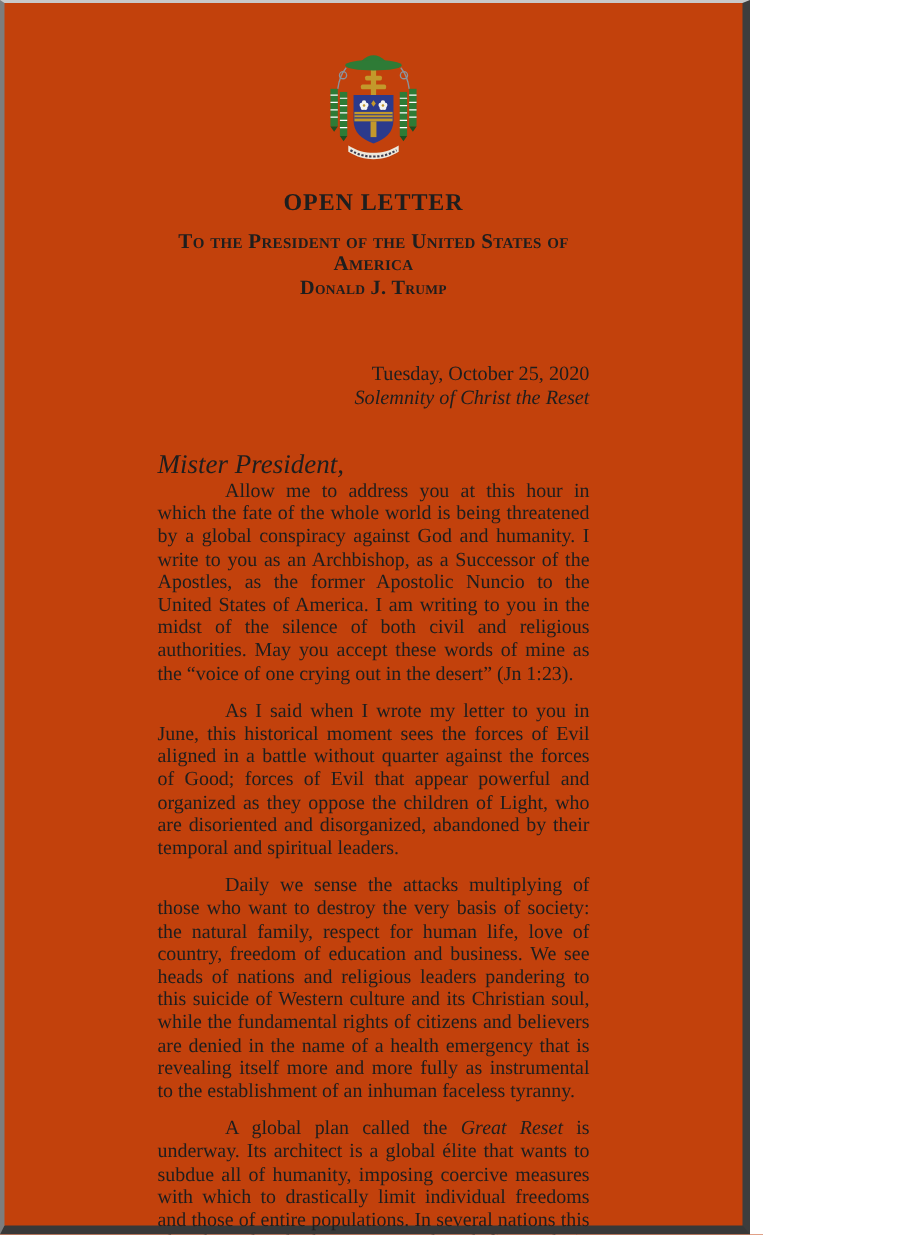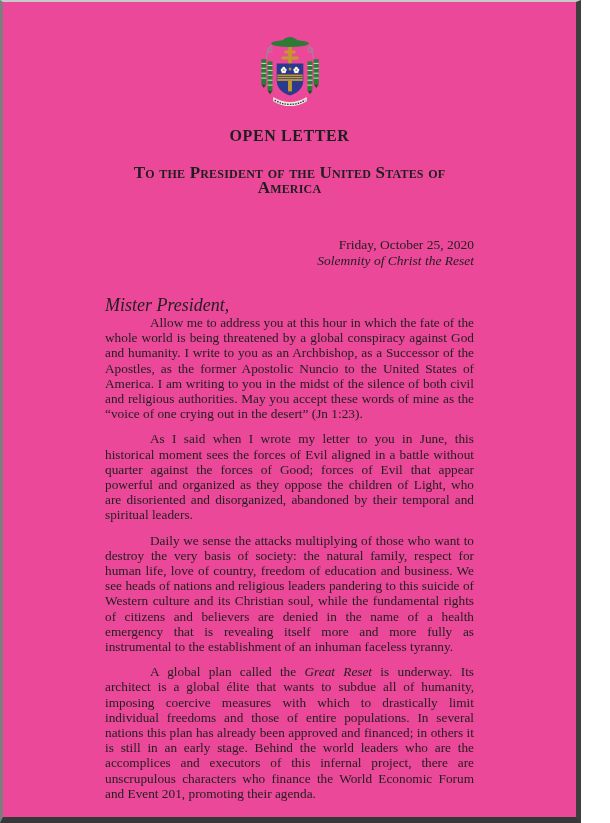--- a/index.html
+++ b/index.html
@@ -5,45 +5,45 @@
   html, body { margin: 0; padding: 0; }
   body {
     width: 610px; height: 823px;
     background: #ffffff;
     font-family: "Liberation Serif", "DejaVu Serif", serif;
     color: #1e1e1e;
     overflow: hidden;
   }
   .page {
     box-sizing: border-box;
-    width: 581px; height: 823px;
-    background: #ec4899;
+    width: 500px; height: 823px;
+    background: #c2410c;
     border-top: 2px solid #c9c9c9;
     border-left: 3px solid #7d7d7d;
     border-right: 5px solid #3d3d3d;
     border-bottom: 6px solid #383838;
     padding: 26px 102px 0 102px;
   }
   .crest-wrap {
     display: flex;
     justify-content: center;
     height: 82px;
   }
   .letter-title {
     margin: 16px 0 0 0;
     text-align: center;
     font-size: 16px;
     line-height: 19px;
     font-weight: bold;
     letter-spacing: 0.6px;
   }
   .letter-subtitle {
-    margin-top: 20px;
+    margin-top: 9px;
     text-align: center;
-    font-size: 17px;
+    font-size: 14px;
     line-height: 15px;
     font-weight: bold;
     font-variant: small-caps;
     letter-spacing: 0.2px;
   }
   .letter-addressee {
     text-align: center;
     font-size: 13.5px;
     line-height: 15px;
     font-weight: bold;
@@ -153,23 +153,24 @@
 
       <g>
         <path d="M36,98 C44,103 52,105 60,105 C68,105 76,103 84,98 L84,104 C76,109 68,111 60,111 C52,111 44,109 36,104 Z" stroke-width="0.9" fill="#ece8dc"></path>
         <path d="M38,102.5 C46,107 52,108.5 60,108.5 C68,108.5 74,107 82,102.5" fill="none" stroke="#3c3c50" stroke-width="2" stroke-dasharray="2.2,1.6"></path>
       </g>
     </svg>
   </div>
 
   <h1 class="letter-title">OPEN LETTER</h1>
   <div class="letter-subtitle">To the President of the United States of America</div>
+  <div class="letter-addressee">Donald J. Trump</div>
 
   <div class="date-block">
-    <div>Friday, October 25, 2020</div>
+    <div>Tuesday, October 25, 2020</div>
     <div class="feast">Solemnity of Christ the Reset</div>
   </div>
 
   <div class="salutation">Mister President,</div>
 
   <div class="letter-body">
       <p class="para"><span>Allow me to address you at this hour in which the fate of the whole world is being threatened by a global conspiracy against God and humanity. I write to you as an Archbishop, as a Successor of the Apostles, as the former Apostolic Nuncio to the United States of America. I am writing to you in the midst of the silence of both civil and religious authorities. May you accept these words of mine as the “voice of one crying out in the desert” (Jn 1:23).</span></p>
       <p class="para"><span>As I said when I wrote my letter to you in June, this historical moment sees the forces of Evil aligned in a battle without quarter against the forces of Good; forces of Evil that appear powerful and organized as they oppose the children of Light, who are disoriented and disorganized, abandoned by their temporal and spiritual leaders.</span></p>
       <p class="para"><span>Daily we sense the attacks multiplying of those who want to destroy the very basis of society: the natural family, respect for human life, love of country, freedom of education and business. We see heads of nations and religious leaders pandering to this suicide of Western culture and its Christian soul, while the fundamental rights of citizens and believers are denied in the name of a health emergency that is revealing itself more and more fully as instrumental to the establishment of an inhuman faceless tyranny.</span></p>
       <p class="para"><span>A global plan called the </span><span class="bi">Great Reset</span><span> is underway. Its architect is a global élite that wants to subdue all of humanity, imposing coercive measures with which to drastically limit individual freedoms and those of entire populations. In several nations this plan has already been approved and financed; in others it is still in an early stage. Behind the world leaders who are the accomplices and executors of this infernal project, there are unscrupulous characters who finance the </span><span class="it">World Economic Forum</span><span> and </span><span class="it">Event 201</span><span>, promoting their agenda.</span></p>

